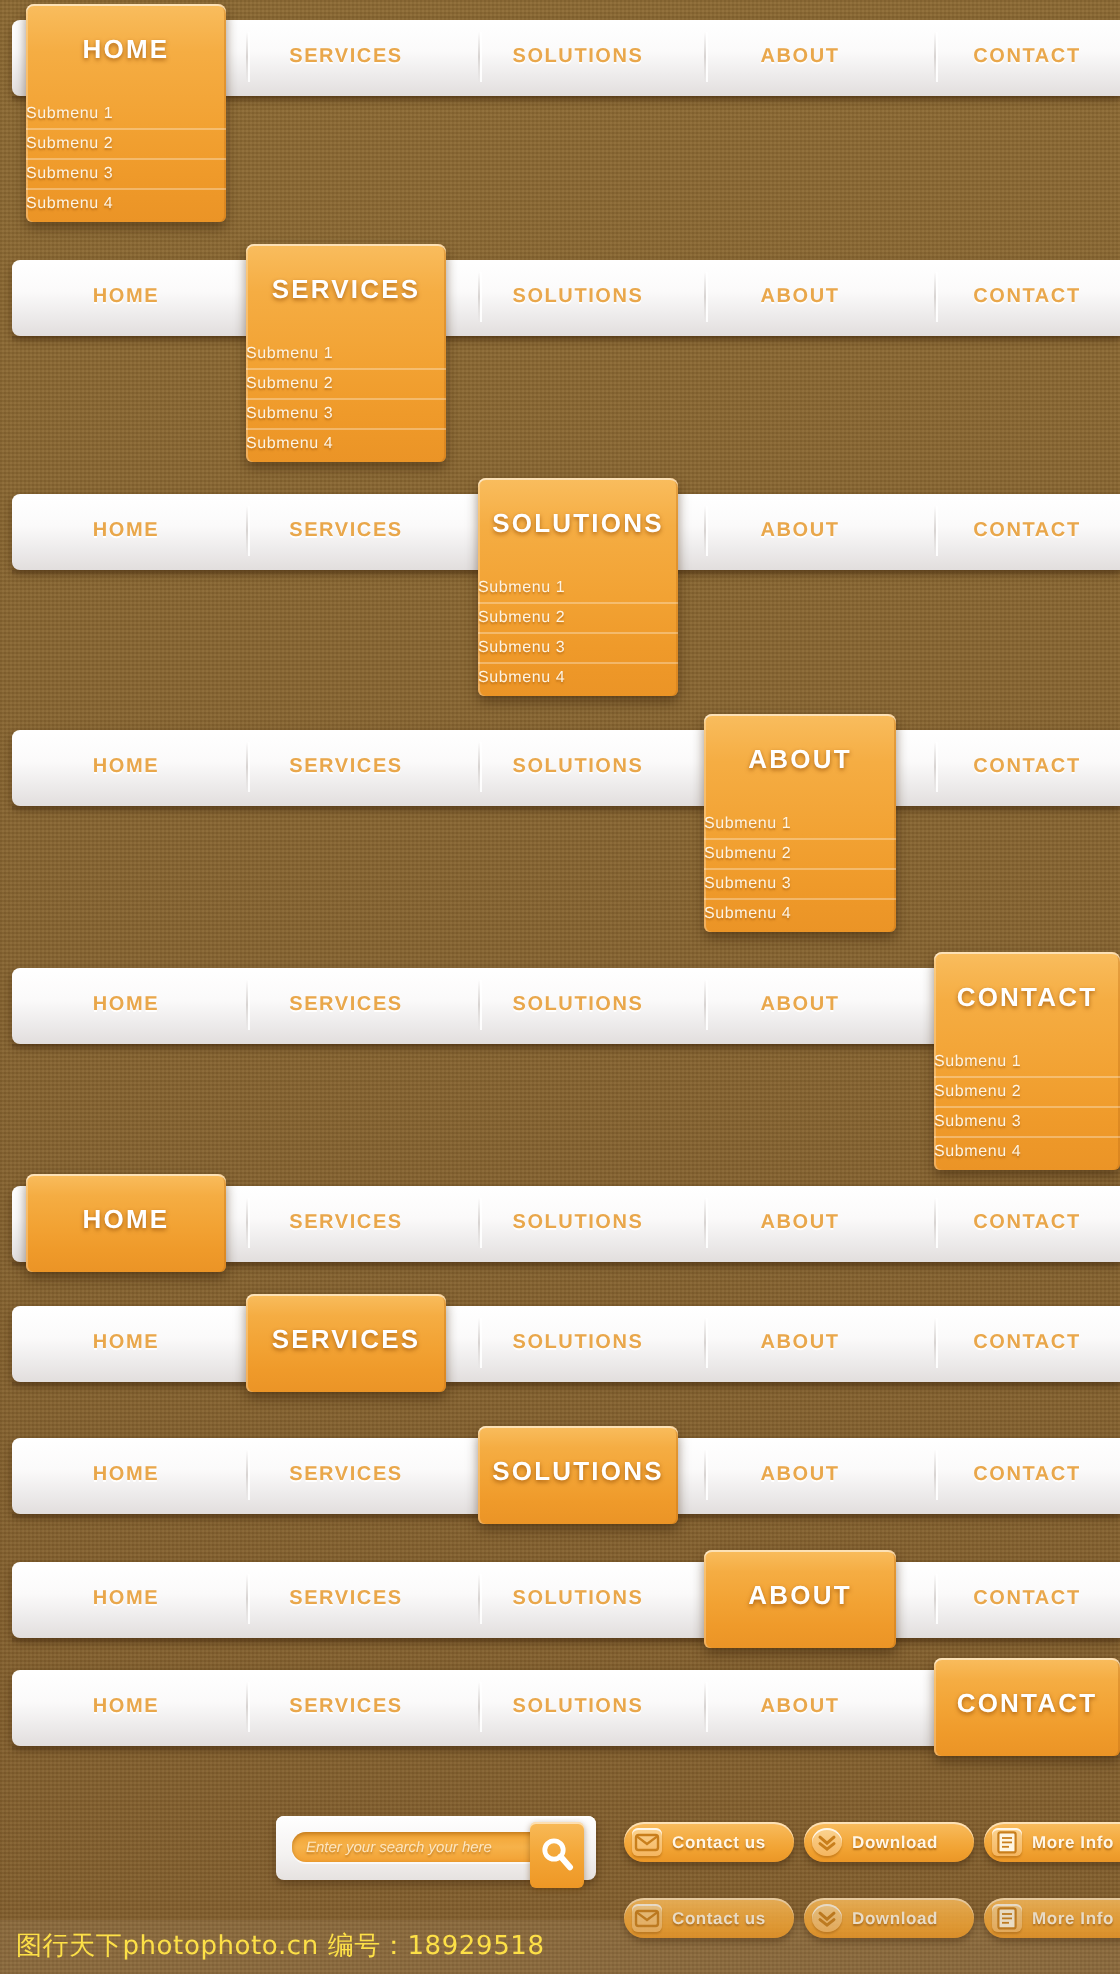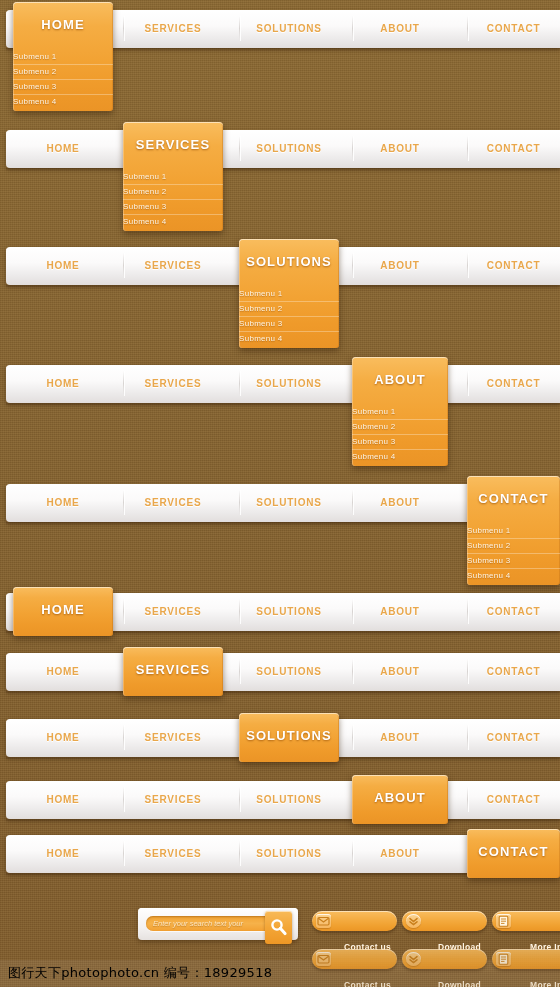--- a/index.html
+++ b/index.html
@@ -92,31 +92,31 @@
   }
   .pill .ico{
     position:absolute;left:4px;top:3px;width:15px;height:14px;border-radius:3px;
     background:linear-gradient(180deg,#fbd492 0%,#f5b660 100%);
     box-shadow:inset 0 1px 0 rgba(255,255,255,.8), 0 1px 1px rgba(150,85,10,.4);
   }
   .pill .ico.round{border-radius:50%;}
   .pill .lbl{
     position:absolute;left:24px;right:6px;top:0;height:20px;line-height:20px;
     font-size:8.5px;font-weight:bold;color:#fff6e6;letter-spacing:.3px;
-    text-shadow:0 1px 1px rgba(150,85,10,.7);text-align:right;margin-top:26px;
+    text-shadow:0 1px 1px rgba(150,85,10,.7);text-align:left;
   }
   .pill.dim{opacity:.82;}
 
   
   .wm{
     position:absolute;left:0;bottom:0;width:560px;height:27px;
     background:rgba(255,255,255,.07);
   }
   .wm span{
-    position:absolute;left:8px;top:4px;font-size:13px;color:#000000;
+    position:absolute;left:8px;top:4px;font-size:13px;color:#fde047;
     font-family:"DejaVu Sans",sans-serif;letter-spacing:.3px;
   }
 </style>
 </head>
 <body>
 
 <div id="stage"></div>
 
 <div class="navwrap" style="top: 10px;">
     <div class="bar"></div>
@@ -262,21 +262,21 @@
       <div class="item i0" style="left: 13px; width: 100px;"><span>HOME</span></div>
       <div class="item i1" style="left: 123px; width: 100px;"><span class="sep"></span><span>SERVICES</span></div>
       <div class="item i2" style="left: 239px; width: 100px;"><span class="sep"></span><span>SOLUTIONS</span></div>
       <div class="item i3" style="left: 352px; width: 96px;"><span class="sep"></span><span>ABOUT</span></div>
     </div>
     <div class="tab flat" style="left: 467px; width: 93px; top: -6px; height: 49px;">
       <span class="cap" style="line-height: 45px;">CONTACT</span>
     </div>
   </div>
 <div class="searchbox" id="searchbox" style="left:138px;top:908px;width:160px;height:32px;">
-  <div class="searchfield" id="searchfield">Enter your search text your</div>
+  <div class="searchfield" id="searchfield">Enter your search your here</div>
   <div class="searchbtn">
     <svg width="17" height="18" viewBox="0 0 17 18">
       <circle cx="7" cy="7" r="4.6" fill="none" stroke="#ffffff" stroke-width="2.4"></circle>
       <line x1="10.3" y1="10.3" x2="15" y2="15.6" stroke="#ffffff" stroke-width="3" stroke-linecap="round"></line>
     </svg>
   </div>
 </div>
 
 <div class="wm">
   <span>图行天下photophoto.cn  编号：18929518</span>

